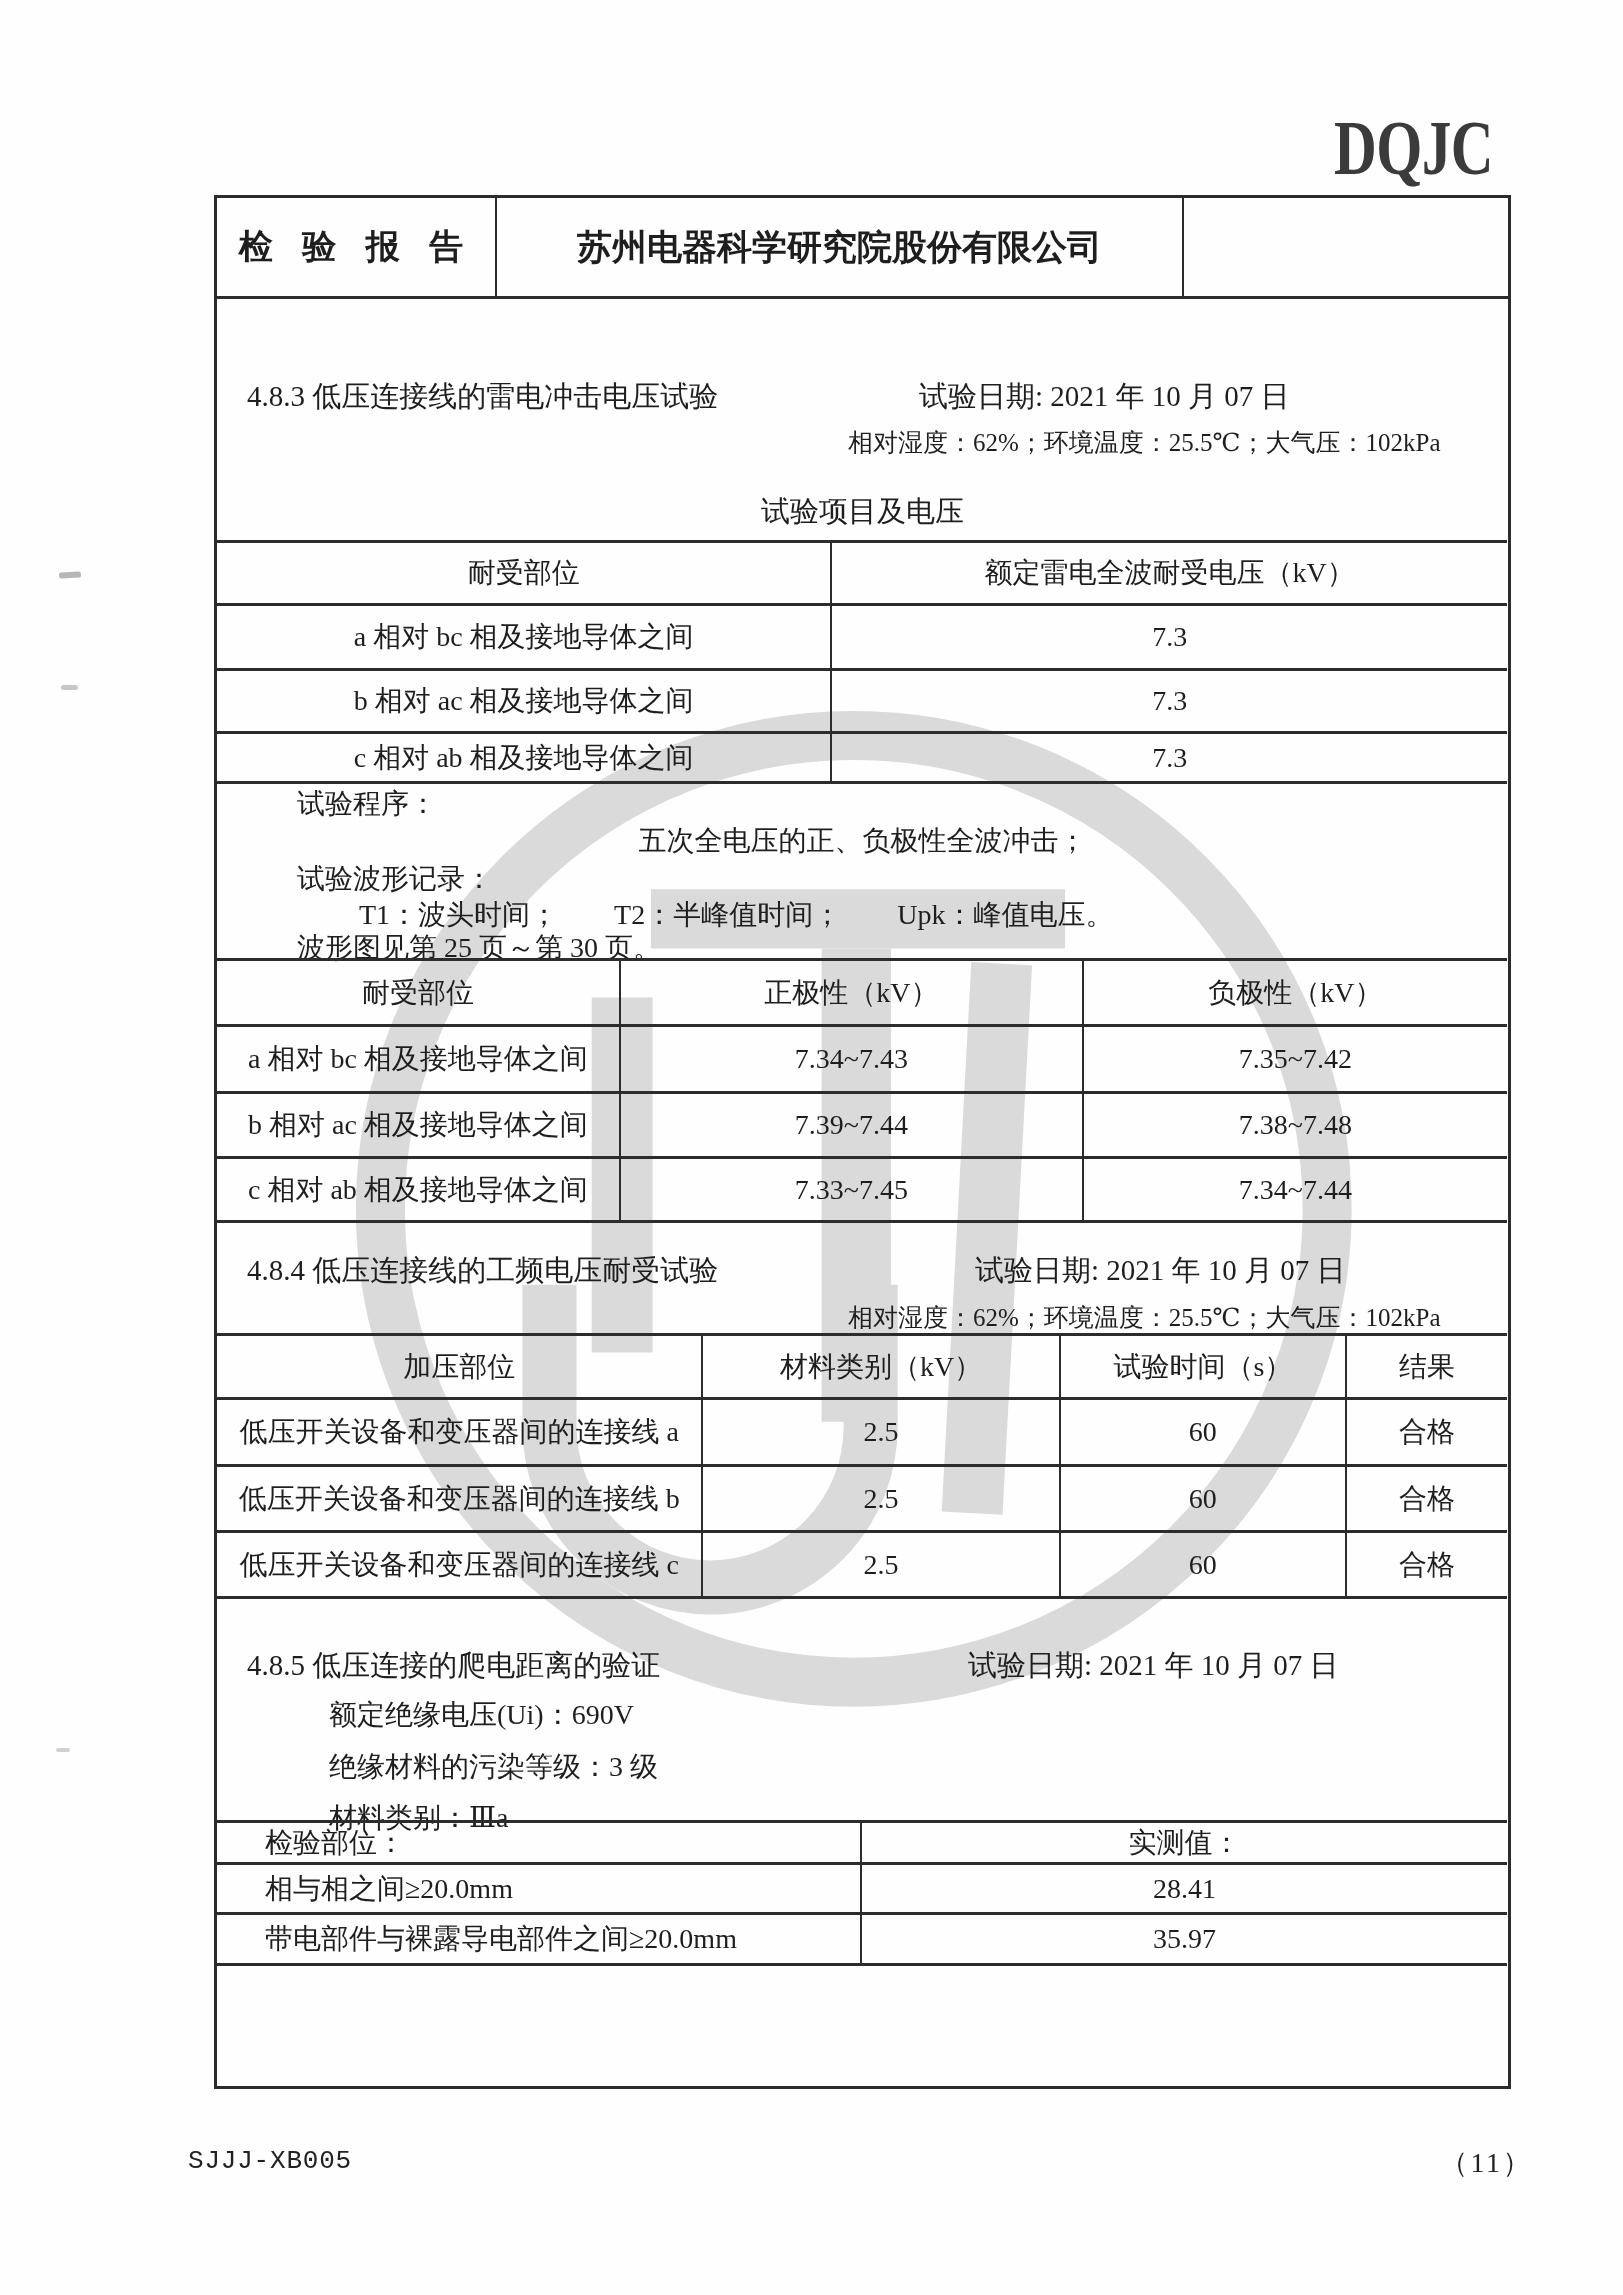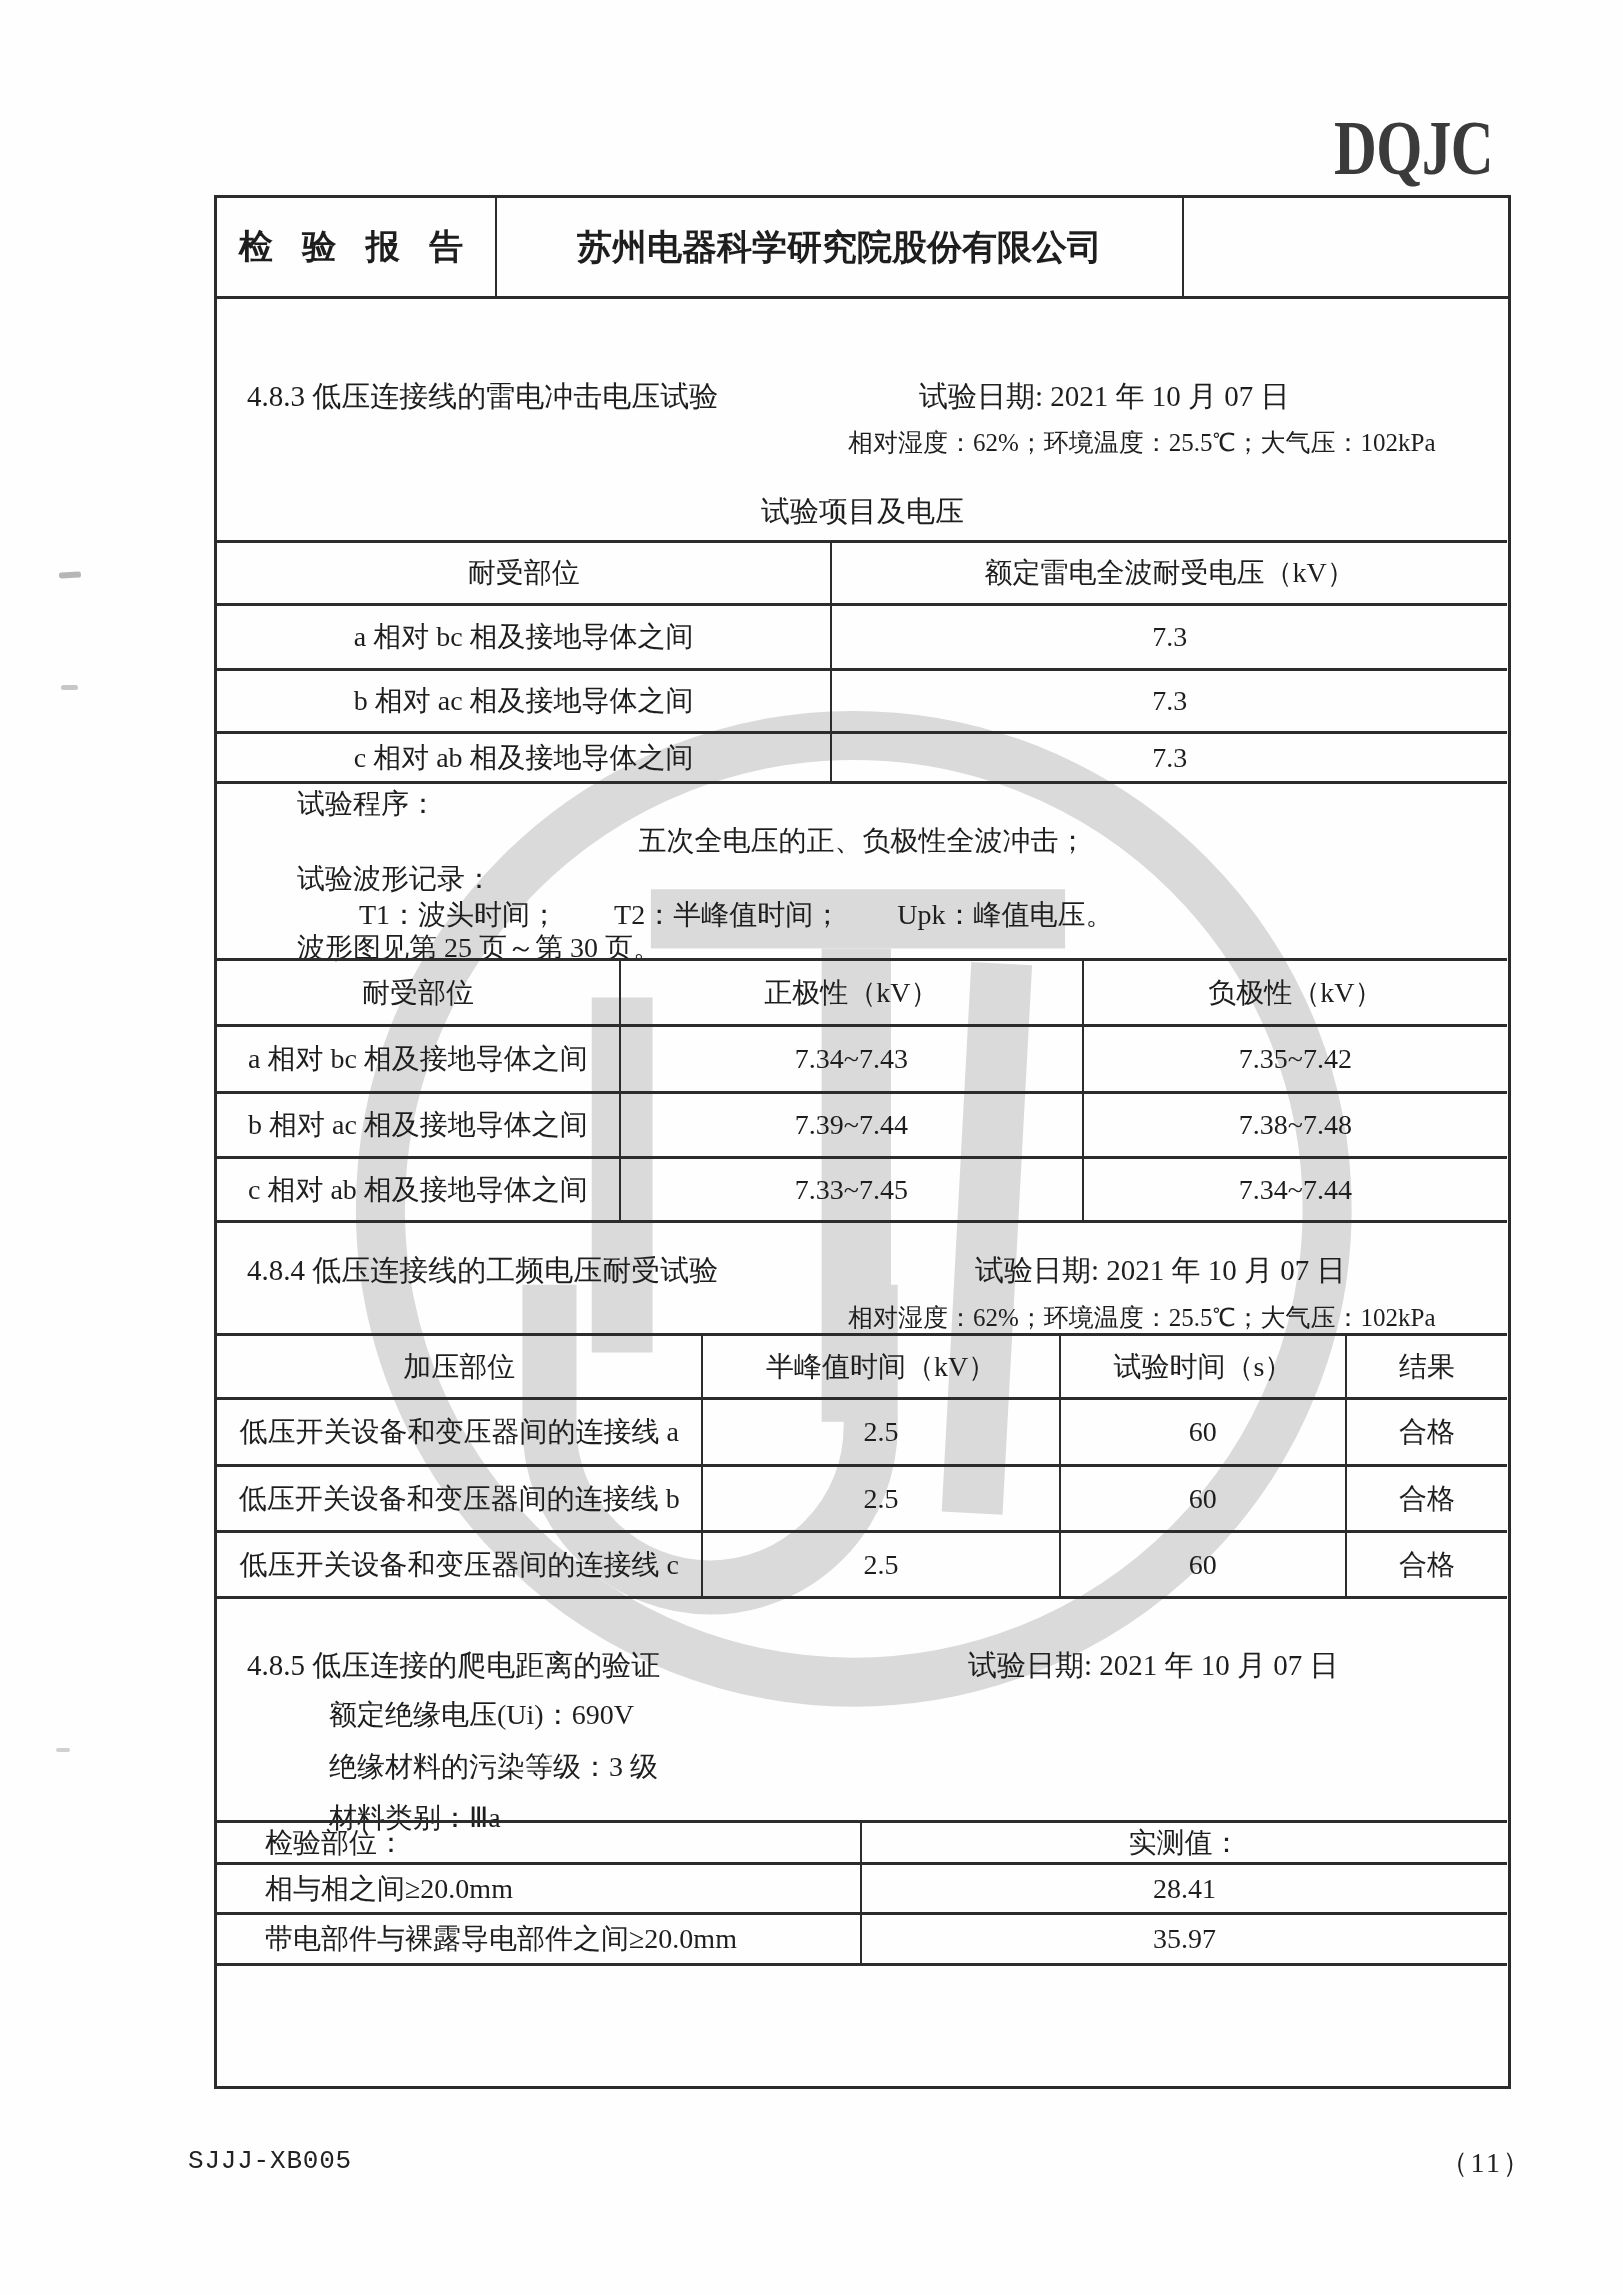--- a/index.html
+++ b/index.html
@@ -20,21 +20,21 @@
   }
   
   .hdr{display:flex;height:101px;border-bottom:3.4px solid #2c2c2c;box-sizing:border-box;
        font-family:"Liberation Sans","DejaVu Sans",sans-serif;}
   .hdr .c1{width:280px;border-right:2.5px solid #2c2c2c;display:flex;align-items:center;justify-content:center;
        font-size:34px;font-weight:700;letter-spacing:10px;box-sizing:border-box;white-space:nowrap;}
   .hdr .c2{width:687px;border-right:2.5px solid #2c2c2c;display:flex;align-items:center;justify-content:center;
        font-size:35px;font-weight:700;box-sizing:border-box;white-space:nowrap;}
   .hdr .c3{flex:1;display:flex;flex-direction:column;align-items:center;justify-content:center;
        font-size:25px;line-height:1.62;white-space:nowrap;}
-  .abs{position:absolute;white-space:nowrap;font-family:Liberation Serif, serif;}
+  .abs{position:absolute;white-space:nowrap;}
   .h-sec{font-size:29px;}
   .t-body{font-size:28px;}
   .t-cond{font-size:25px;}
   .caption{left:0;width:100%;text-align:center;font-size:29px;}
   
   .tbl{position:absolute;left:0;width:1290px;border-top:3.4px solid #2c2c2c;box-sizing:border-box;z-index:1;}
   .tr{display:flex;border-bottom:3.4px solid #2c2c2c;box-sizing:border-box;}
   .td{box-sizing:border-box;border-right:2.5px solid #2c2c2c;display:flex;align-items:center;justify-content:center;
       font-size:28px;white-space:nowrap;overflow:hidden;}
   .td:last-child{border-right:none;}
@@ -137,21 +137,21 @@
       </div>
     </div>
 
     <div class="abs h-sec" style="left:30px;top:1053px;">4.8.4 低压连接线的工频电压耐受试验</div>
     <div class="abs h-sec" style="left:758px;top:1053px;">试验日期: 2021 年 10 月 07 日</div>
     <div class="abs t-cond" style="left:631px;top:1103px;">相对湿度：62%；环境温度：25.5℃；大气压：102kPa</div>
 
     <div class="tbl t3" style="top:1135px;">
       <div class="tr" style="height:64px;">
         <div class="td ca">加压部位</div>
-        <div class="td cb">半峰值时间（kV）</div>
+        <div class="td cb">材料类别（kV）</div>
         <div class="td cc">试验时间（s）</div>
         <div class="td cd">结果</div>
       </div>
       <div class="tr" style="height:67px;">
         <div class="td ca">低压开关设备和变压器间的连接线 a</div>
         <div class="td cb">2.5</div>
         <div class="td cc">60</div>
         <div class="td cd">合格</div>
       </div>
       <div class="tr" style="height:66px;">

